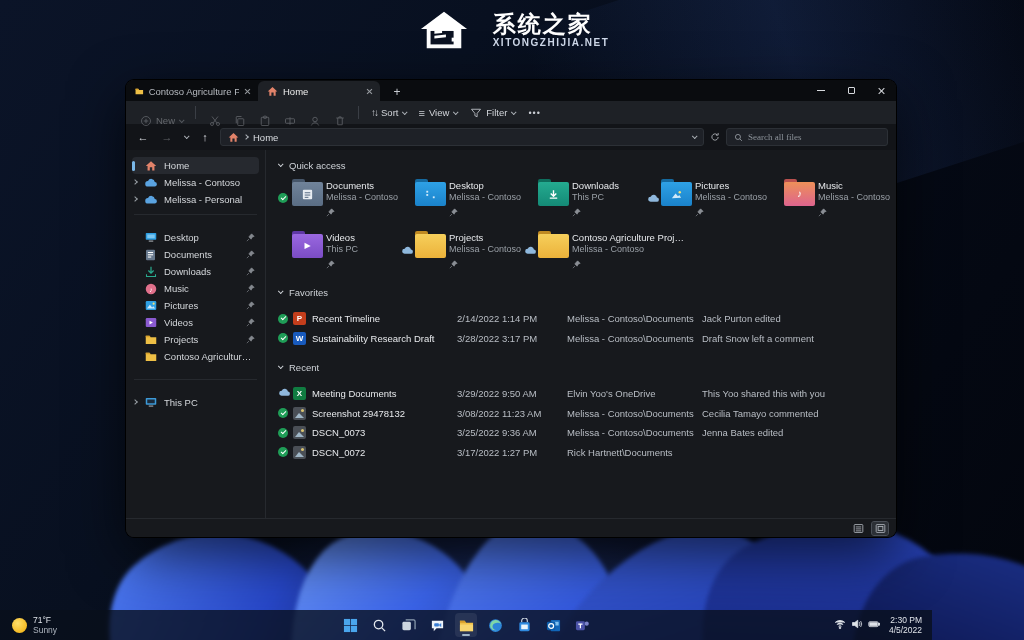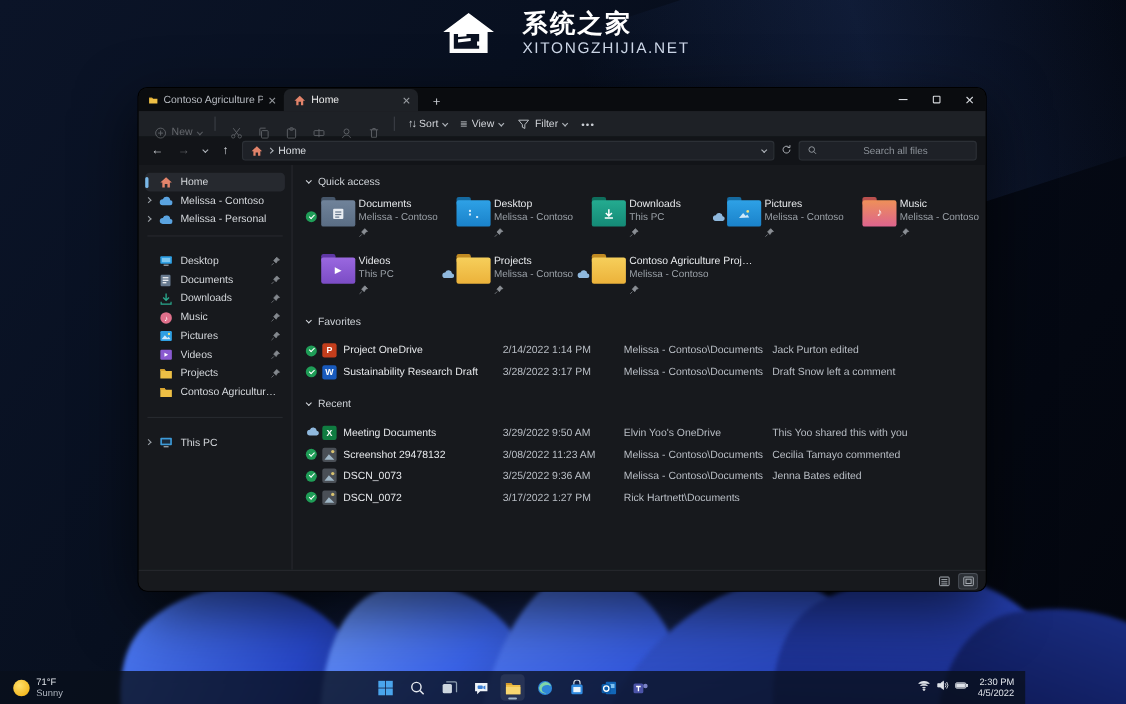--- a/index.html
+++ b/index.html
@@ -25,21 +25,21 @@
         background:radial-gradient(ellipse at center, rgba(70,110,240,.35), rgba(10,20,60,0) 65%); filter:blur(6px); }
   .sheen { position:absolute; right:-80px; top:-60px; width:560px; height:260px; transform:rotate(-18deg);
         background:linear-gradient(90deg, rgba(40,70,140,0) 0%, rgba(60,100,190,.18) 45%, rgba(40,70,140,0) 90%); }
 
   
   .watermark { position:absolute; top:6px; left:0; right:0; display:flex; justify-content:center; align-items:center; gap:20px; }
   .wm-logo { width:58px; height:48px; }
   .wm-text { color:#fff; }
   .wm-title { font-size:23px; font-weight:bold; letter-spacing:2px; line-height:25px;
       font-family:"DejaVu Sans","Liberation Sans",sans-serif; }
-  .wm-sub { font-size:14px; letter-spacing:1.5px; color:#cfd9ea; font-weight:normal; }
+  .wm-sub { font-size:10px; letter-spacing:1.5px; color:#cfd9ea; font-weight:bold; }
 
   
   .window { position:absolute; left:126px; top:80px; width:770px; height:457px; border-radius:8px;
       background:#17191d; box-shadow:0 18px 55px rgba(0,0,0,.65), 0 0 0 1px #000;
       display:flex; flex-direction:column; overflow:hidden; }
   .tabstrip { height:21px; background:#0a0c0f; display:flex; align-items:flex-end; flex:0 0 auto; }
   .tab { height:20px; display:flex; align-items:center; gap:5px; padding:0 7px 0 9px;
       font-size:9.5px; color:#b6bac0; border-radius:6px 6px 0 0; min-width:0; }
   .tab.active { background:#1e2126; color:#ececec; }
   .tab .tlabel { white-space:nowrap; overflow:hidden; max-width:118px; }
@@ -72,21 +72,21 @@
 
   .addressrow { height:26px; background:#121418; display:flex; align-items:center; padding:0 8px; gap:6px; flex:0 0 auto; }
   .nav-arrow { font-size:11px; color:#d8dbe0; width:18px; text-align:center; }
   .nav-arrow.dim { opacity:.38; }
   .addr-field { flex:1; height:18px; background:#1e2127; border:1px solid #2c3036; border-radius:3px;
       display:flex; align-items:center; gap:5px; padding:0 7px; font-size:9.5px; color:#dcdfe4; }
   .refresh-icon svg { width:10px; height:10px; stroke:#c9cdd3; fill:none; stroke-width:1.2; }
   .search-field { width:162px; height:18px; background:#1e2127; border:1px solid #2c3036; border-radius:3px;
       display:flex; align-items:center; gap:5px; padding:0 7px; }
   .search-field input { flex:1; min-width:0; background:transparent; border:none; outline:none; color:#c9cdd3; font-size:9px;
-      font-family:Liberation Sans, sans-serif;text-align:center; }
+      font-family:Liberation Serif, serif; }
   .search-field input::placeholder { color:#8d939a; }
   .mag svg { width:9px; height:9px; stroke:#aab0b7; fill:none; stroke-width:1.3; }
 
   .winbody { flex:1; display:flex; min-height:0; }
   .sidebar { width:140px; border-right:1px solid #26292e; padding:7px 6px 0 6px; flex:0 0 auto; }
   .sbitem { position:relative; display:flex; align-items:center; gap:7px; height:17px; padding:0 4px 0 12px;
       border-radius:4px; font-size:9.5px; color:#d5d8dc; white-space:nowrap; }
   .sbitem .sicon { width:13px; height:13px; flex:0 0 auto; display:flex; align-items:center; justify-content:center; }
   .sbitem .exp { position:absolute; left:1px; top:6px; width:4px; height:4px; border-right:1px solid #9aa0a6; border-bottom:1px solid #9aa0a6; transform:rotate(-45deg); }
   .sbitem.sel { background:#26292f; }
@@ -640,21 +640,21 @@
           <span class="chev"></span>
           <span>Favorites</span>
         </div>
         <div class="fsp"></div>
 
         <div class="frow">
           <span class="fc-status">
               <span class="badge-sync"></span>
             </span>
           <span class="ficon fi-ppt">P</span>
-          <span class="fc-name">Project OneDrive</span>
+          <span class="fc-name">Recent Timeline</span>
           <span class="fc-dim">2/14/2022 1:14 PM</span>
           <span class="fc-dim">Melissa - Contoso\Documents</span>
           <span class="fc-dim">Jack Purton edited</span>
         </div>
         <div class="frow">
           <span class="fc-status">
               <span class="badge-sync"></span>
             </span>
           <span class="ficon fi-word">W</span>
           <span class="fc-name">Sustainability Research Draft</span>

